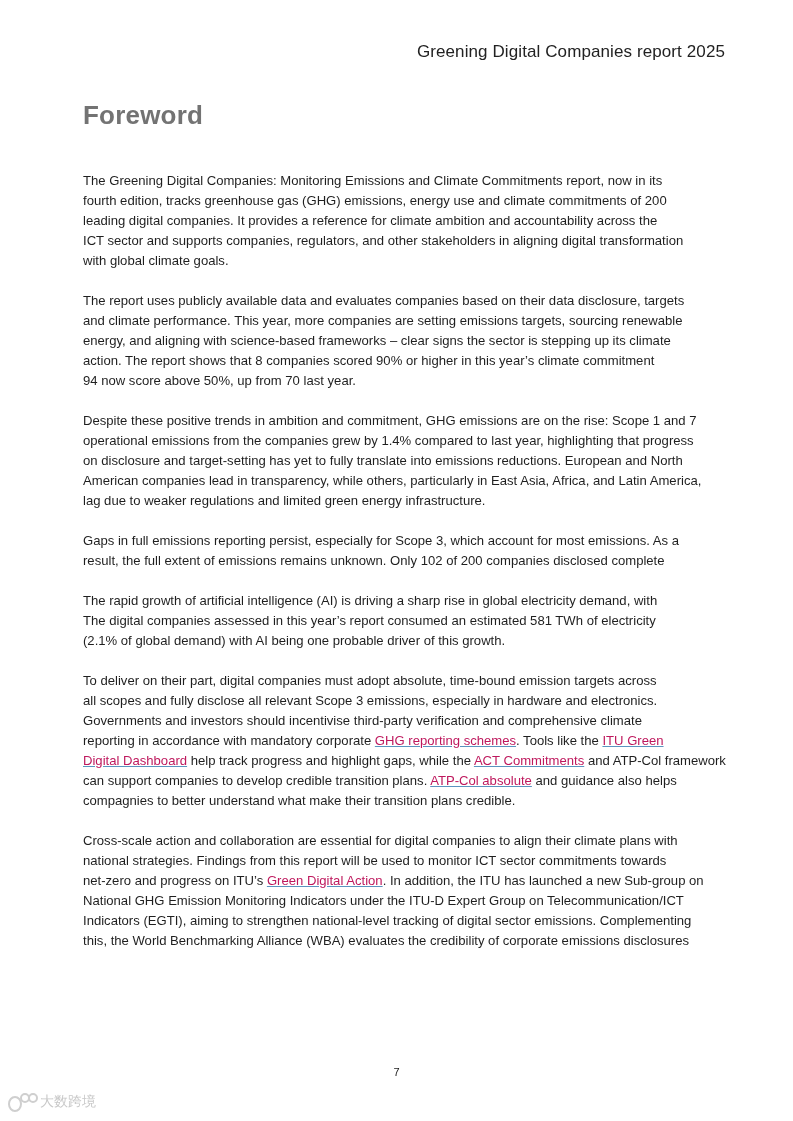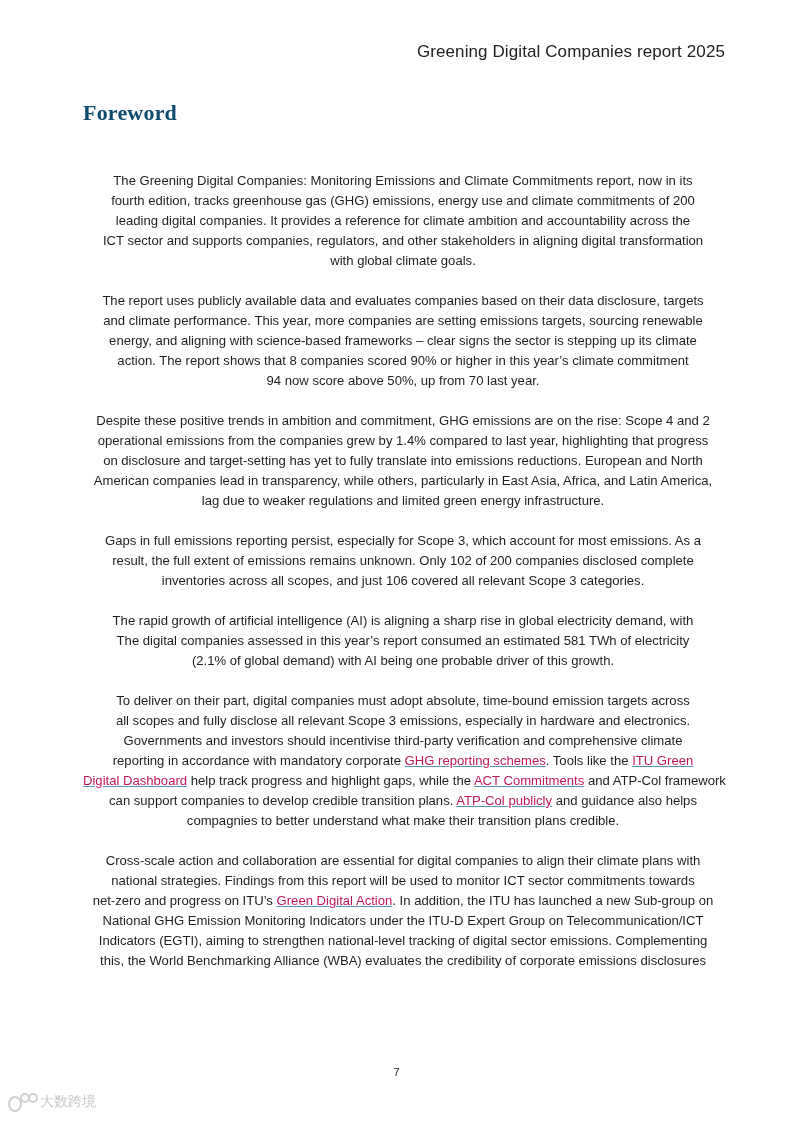--- a/index.html
+++ b/index.html
@@ -1,22 +1,22 @@
 <!DOCTYPE html>
 <html><head>
 <meta charset="utf-8">
 <style>
   html, body { margin: 0; padding: 0; background: #ffffff; }
   body { width: 793px; height: 1121px; position: relative; overflow: hidden;
          font-family: "Liberation Sans", sans-serif; color: #1f1f1f; }
   .running-header { position: absolute; top: 42px; right: 68px; font-size: 17px; color: #222; letter-spacing: 0.1px; }
-  .title { position: absolute; top: 100px; left: 83px; margin: 0; font-size: 22px; font-weight: 700; color: #0c4a6e; letter-spacing: 0.2px; font-family: Liberation Serif, serif; }
+  .title { position: absolute; top: 100px; left: 83px; margin: 0; font-size: 26px; font-weight: 700; color: #737373; letter-spacing: 0.2px; }
   .body-text { position: absolute; top: 171px; left: 83px; width: 640px; }
   .para { margin: 0 0 20px 0; font-size: 13.1px; line-height: 20px; color: #1f1f1f; white-space: normal; }
-  .line { display: block; white-space: nowrap; text-align: center; }
+  .line { display: block; white-space: nowrap; }
   a.link { color: #be185d; text-decoration: underline; text-decoration-color: #5a93bf; }
   .page-number { position: absolute; top: 1066px; left: 0; width: 793px; text-align: center; font-size: 11px; color: #222; }
   .watermark { position: absolute; top: 1093px; left: 8px; display: flex; align-items: flex-start; gap: 4px; color: #c8c8c8; font-size: 14px; }
   .wm-logo { width: 28px; height: 18px; position: relative; }
   .wm-logo span { position: absolute; border: 2px solid #cfcfcf; border-radius: 50%; }
 </style>
 </head>
 <body>
 
 <div class="running-header">Greening Digital Companies report 2025</div>
@@ -32,43 +32,42 @@
     <span class="line">with global climate goals.</span>
   </p>
   <p class="para">
     <span class="line">The report uses publicly available data and evaluates companies based on their data disclosure, targets</span>
     <span class="line">and climate performance. This year, more companies are setting emissions targets, sourcing renewable</span>
     <span class="line">energy, and aligning with science-based frameworks – clear signs the sector is stepping up its climate</span>
     <span class="line">action. The report shows that 8 companies scored 90% or higher in this year’s climate commitment</span>
     <span class="line">94 now score above 50%, up from 70 last year.</span>
   </p>
   <p class="para">
-    <span class="line">Despite these positive trends in ambition and commitment, GHG emissions are on the rise: Scope 4 and 2</span>
+    <span class="line">Despite these positive trends in ambition and commitment, GHG emissions are on the rise: Scope 1 and 7</span>
     <span class="line">operational emissions from the companies grew by 1.4% compared to last year, highlighting that progress</span>
     <span class="line">on disclosure and target-setting has yet to fully translate into emissions reductions. European and North</span>
     <span class="line">American companies lead in transparency, while others, particularly in East Asia, Africa, and Latin America,</span>
     <span class="line">lag due to weaker regulations and limited green energy infrastructure.</span>
   </p>
   <p class="para">
     <span class="line">Gaps in full emissions reporting persist, especially for Scope 3, which account for most emissions. As a</span>
     <span class="line">result, the full extent of emissions remains unknown. Only 102 of 200 companies disclosed complete</span>
-    <span class="line">inventories across all scopes, and just 106 covered all relevant Scope 3 categories.</span>
   </p>
   <p class="para">
-    <span class="line">The rapid growth of artificial intelligence (AI) is aligning a sharp rise in global electricity demand, with</span>
+    <span class="line">The rapid growth of artificial intelligence (AI) is driving a sharp rise in global electricity demand, with</span>
     <span class="line">The digital companies assessed in this year’s report consumed an estimated 581 TWh of electricity</span>
     <span class="line">(2.1% of global demand) with AI being one probable driver of this growth.</span>
   </p>
   <p class="para">
     <span class="line">To deliver on their part, digital companies must adopt absolute, time-bound emission targets across</span>
     <span class="line">all scopes and fully disclose all relevant Scope 3 emissions, especially in hardware and electronics.</span>
     <span class="line">Governments and investors should incentivise third-party verification and comprehensive climate</span>
     <span class="line"><span>reporting in accordance with mandatory corporate </span><a class="link">GHG reporting schemes</a><span>. Tools like the </span><a class="link">ITU Green </a></span>
     <span class="line"><a class="link">Digital Dashboard</a><span> help track progress and highlight gaps, while the </span><a class="link">ACT Commitments</a><span> and ATP-Col framework</span></span>
-    <span class="line"><span>can support companies to develop credible transition plans. </span><a class="link">ATP-Col publicly</a><span> and guidance also helps</span></span>
+    <span class="line"><span>can support companies to develop credible transition plans. </span><a class="link">ATP-Col absolute</a><span> and guidance also helps</span></span>
     <span class="line">compagnies to better understand what make their transition plans credible.</span>
   </p>
   <p class="para">
     <span class="line">Cross-scale action and collaboration are essential for digital companies to align their climate plans with</span>
     <span class="line">national strategies. Findings from this report will be used to monitor ICT sector commitments towards</span>
     <span class="line"><span>net-zero and progress on ITU’s </span><a class="link">Green Digital Action</a><span>. In addition, the ITU has launched a new Sub-group on</span></span>
     <span class="line">National GHG Emission Monitoring Indicators under the ITU-D Expert Group on Telecommunication/ICT</span>
     <span class="line">Indicators (EGTI), aiming to strengthen national-level tracking of digital sector emissions. Complementing</span>
     <span class="line">this, the World Benchmarking Alliance (WBA) evaluates the credibility of corporate emissions disclosures</span>
   </p>

